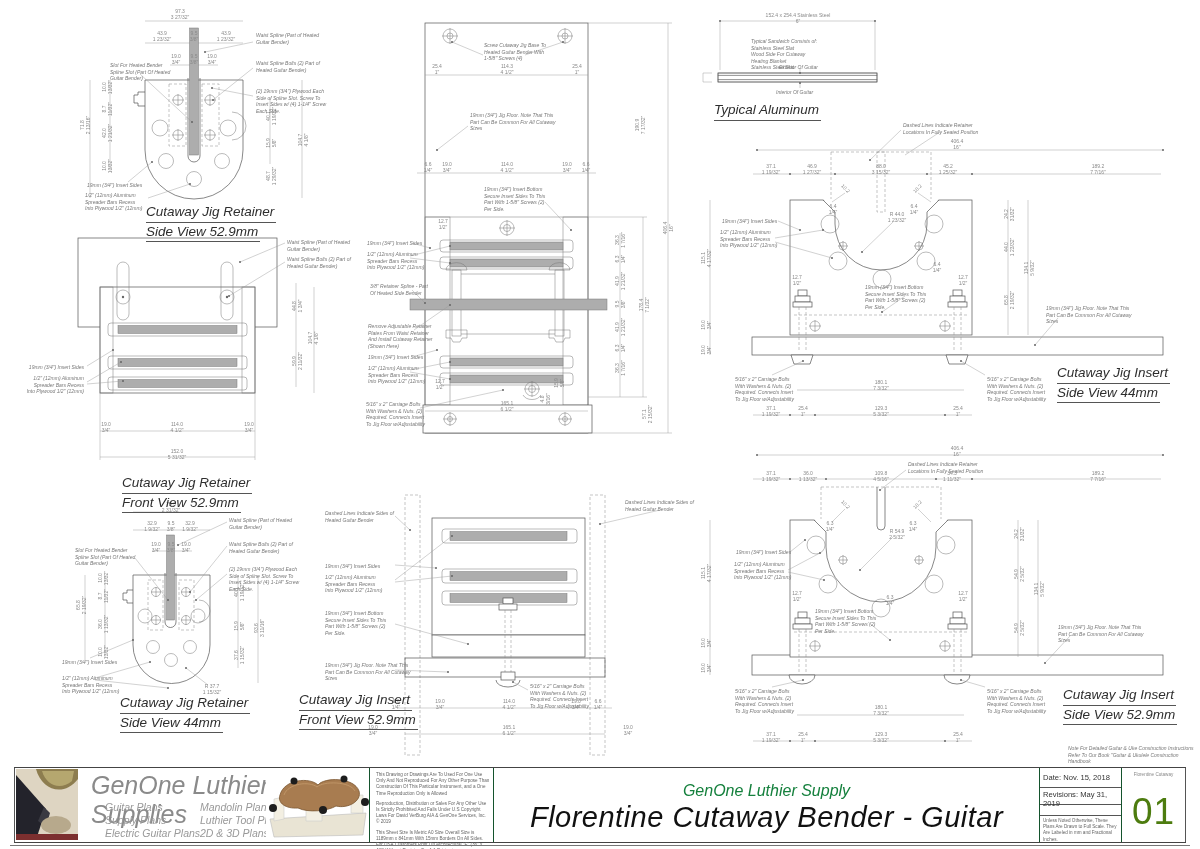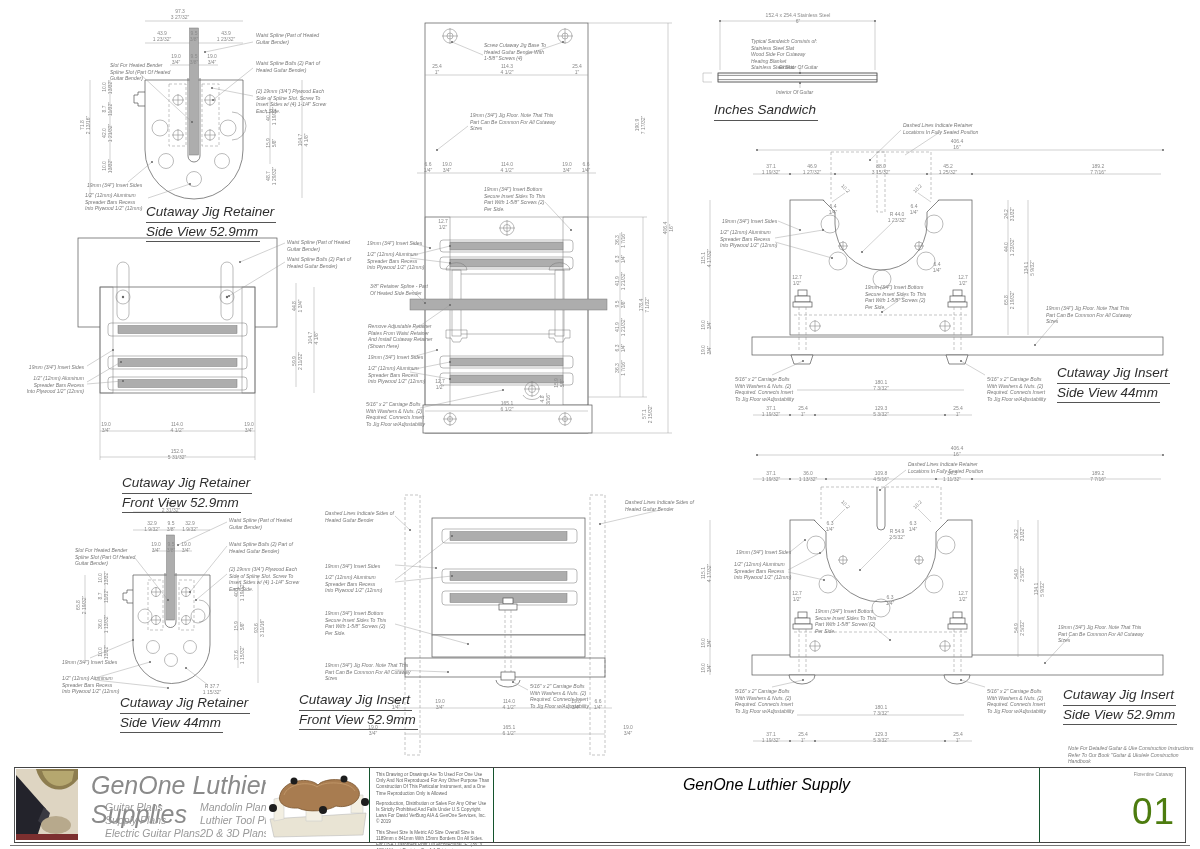--- a/index.html
+++ b/index.html
@@ -22,21 +22,21 @@
   .vtitle{position:absolute;font-style:italic;font-size:13.5px;line-height:1.3;color:#2e2e2e;}
   .vtitle .vline{display:table;border-bottom:1.2px solid #555;padding:0 2px 1px 0;}
 
   .footer{position:absolute;left:14px;top:767px;width:1172px;height:74px;border-top:1.2px solid #444;border-bottom:1.2px solid #444;}
   .blk{position:absolute;top:0;height:74px;box-sizing:border-box;border-right:1px solid #14532d;}
   .blk:first-child{border-left:1px solid #555;}
   .logo-blk{left:0;width:356px;}
   .disc-blk{left:356px;width:124px;padding:4px 3px 0 6px;}
   .disc-blk p{font-size:4.6px;line-height:1.35;color:#666;margin:0 0 4px 0;}
   .title-blk{left:480px;width:546px;text-align:center;}
-  .company{font-style:italic;font-size:16px;color:#000000;margin-top:8px;}
+  .company{font-style:italic;font-size:16px;color:#15803d;margin-top:14px;}
   .mtitle{font-style:italic;font-size:29px;color:#111;margin-top:1px;letter-spacing:.5px;}
   .info-blk{left:1026px;width:82px;}
   .irow{box-sizing:border-box;border-bottom:1px solid #555;padding:2px 3px;font-size:7.6px;color:#333;}
   .irow.r1{height:20px;padding-top:5px;}
   .irow.r2{height:17px;}
   .irow.r3{height:11px;}
   .inote{padding:2px 3px;font-size:4.6px;line-height:1.35;color:#666;}
   .sheet-blk{left:1108px;width:64px;text-align:center;border-right:1px solid #555;}
   .slabel{font-size:4.6px;color:#888;margin-top:4px;}
   .snum{font-size:37px;color:#4d7c0f;margin-top:14px;letter-spacing:1px;}
@@ -854,21 +854,21 @@
       </div>
       <div class="vtitle" style="left: 120px; top: 694px;">
         <div class="vline">Cutaway Jig Retainer</div>
         <div class="vline">Side View 44mm</div>
       </div>
       <div class="vtitle" style="left: 299px; top: 691px;">
         <div class="vline">Cutaway Jig Insert</div>
         <div class="vline">Front View 52.9mm</div>
       </div>
       <div class="vtitle" style="left: 714px; top: 101px;">
-        <div class="vline">Inches Sandwich</div>
+        <div class="vline">Typical Aluminum</div>
       </div>
       <div class="vtitle" style="left: 1057px; top: 364px;">
         <div class="vline">Cutaway Jig Insert</div>
         <div class="vline">Side View 44mm</div>
       </div>
       <div class="vtitle" style="left: 1063px; top: 686px;">
         <div class="vline">Cutaway Jig Insert</div>
         <div class="vline">Side View 52.9mm</div>
       </div>
     </div>
@@ -906,20 +906,27 @@
       <circle cx="78" cy="10" r="3.5" fill="#1d1d1d"></circle>
     </svg>
   </div>
   <div class="blk disc-blk">
     <p>This Drawing or Drawings Are To Used For One Use Only And Not Reproduced For Any Other Purpose Than Construction Of This Particular Instrument, and a One Time Reproduction Only is Allowed</p>
     <p>Reproduction, Distribution or Sales For Any Other Use Is Strictly Prohibited And Falls Under U.S Copyright Laws For David VerBurg AIA &amp; GenOne Services, Inc. © 2019</p>
     <p>This Sheet Size Is Metric A0 Size Overall Size is 1189mm x 841mm With 15mm Borders On All Sides. For USA Customers Print On Architectural "E" (36" x 48") Without Resizing For 1:1 Printout.</p>
   </div>
   <div class="blk title-blk">
     <div class="company">GenOne Luthier Supply</div>
+    <div class="mtitle">Florentine Cutaway Bender - Guitar</div>
+  </div>
+  <div class="blk info-blk">
+    <div class="irow r1">Date: Nov. 15, 2018</div>
+    <div class="irow r2">Revisions: May 31, 2019</div>
+    <div class="irow r3"></div>
+    <div class="inote">Unless Noted Otherwise, These Plans Are Drawn to Full Scale. They Are Labeled in mm and Fractional Inches.</div>
   </div>
   <div class="blk sheet-blk">
     <div class="slabel">Florentine Cutaway</div>
     <div class="snum">01</div>
   </div>
 </div>
 <div class="bottomline"></div>
 
 </div>
 

